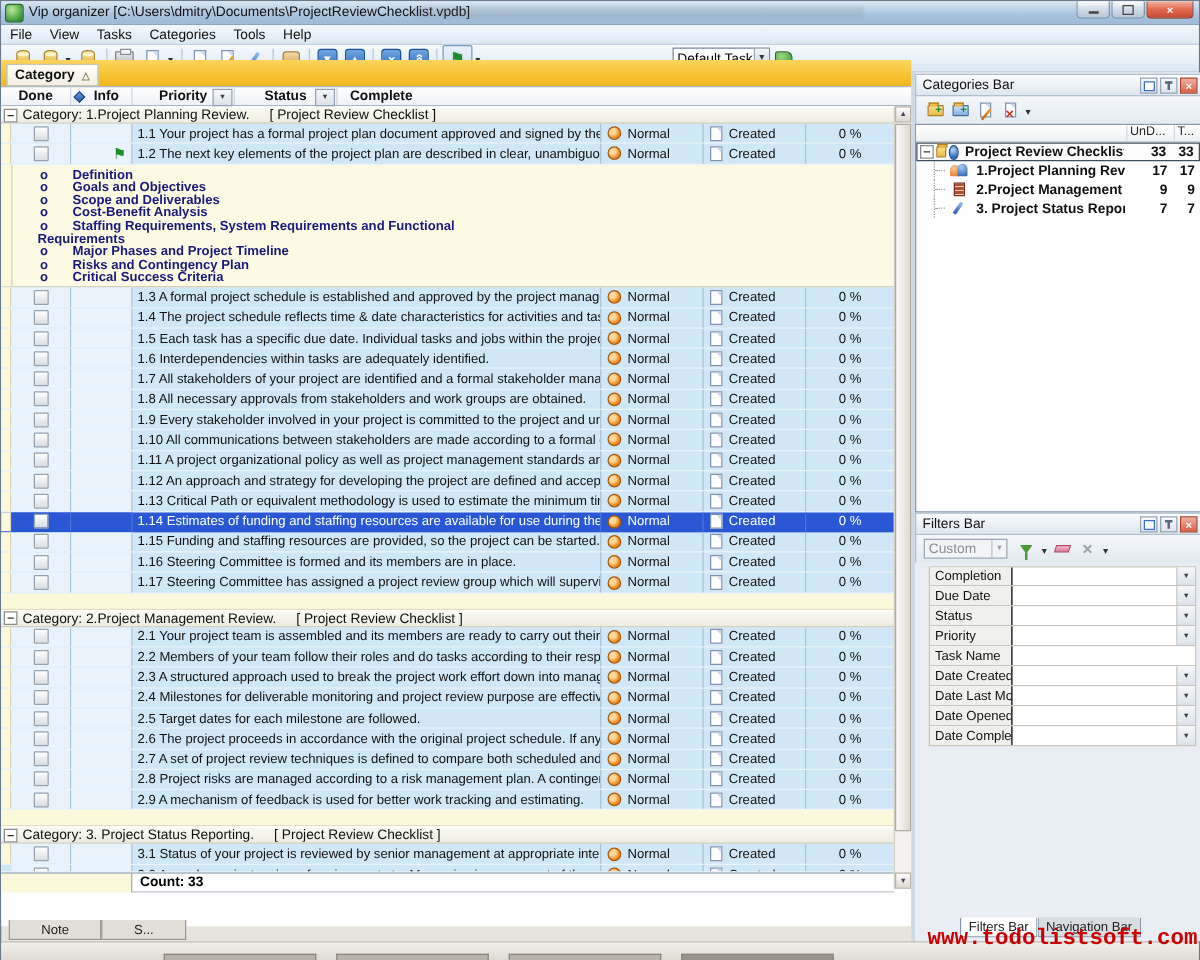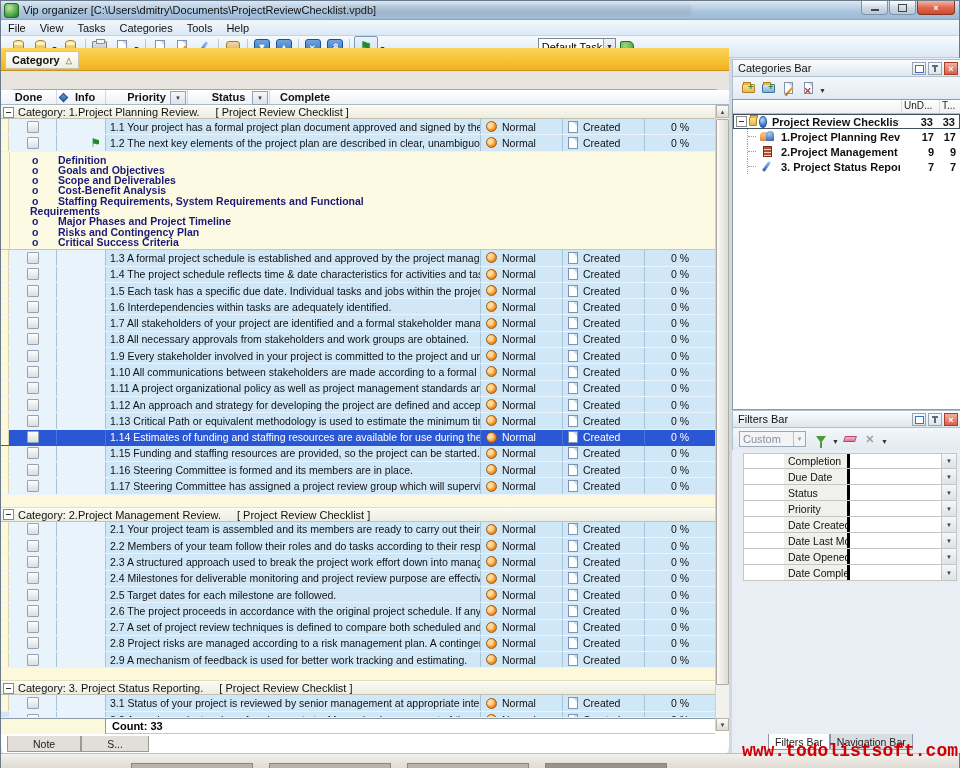--- a/index.html
+++ b/index.html
@@ -41,21 +41,21 @@
   .wand{width:3px;height:12px;background:linear-gradient(#9ec2ee,#3a6fd0);transform:rotate(35deg);border-radius:1px;}
   .combo{height:17px;background:#fff;border:1px solid #7a8a99;display:flex;align-items:center;box-sizing:border-box;}
   .combo .cval{font-size:11px;padding:0 3px;white-space:nowrap;overflow:hidden;}
   .combo .spin{width:13px;height:100%;border-left:1px solid #9aa8b6;background:linear-gradient(#f0f4f8,#ccd7e2);display:flex;align-items:center;justify-content:center;font-size:7px;color:#334;}
   .plugic{width:12px;height:10px;background:radial-gradient(circle at 35% 35%,#9ed87a,#3f9e3b);border:1px solid #2a6a2a;border-radius:2px 5px 2px 5px;margin-left:4px;}
   
   .groupbar{position:absolute;left:0;top:47px;width:728px;height:23px;background:linear-gradient(#fcd45c,#f6be2c 70%,#eeb322);border-bottom:1px solid #c9921a;box-sizing:border-box;}
   .groupbtn{position:absolute;left:4px;top:3px;height:16px;background:linear-gradient(#fffef8,#f1efe2);border:1px solid #c9c5ae;display:flex;align-items:center;padding:0 6px;font-size:11px;font-weight:bold;color:#111;}
   .sortasc{font-size:8px;color:#8a8a6a;margin-left:6px;}
   
-  .grid{position:absolute;left:0;top:88px;width:728px;height:672px;background:#fff;border-top:1px solid #9aa8b8;box-sizing:border-box;border-radius:16px;}
+  .grid{position:absolute;left:0;top:68px;width:728px;height:672px;background:#fff;border-top:1px solid #9aa8b8;box-sizing:border-box;}
   .ghead{display:flex;height:15px;background:linear-gradient(#ffffff,#eef2f6);border-bottom:1px solid #aab8c6;box-sizing:border-box;font-size:11px;font-weight:bold;color:#111;}
   .hcell{border-right:1px solid #cfd8e0;display:flex;align-items:center;justify-content:center;box-sizing:border-box;position:relative;}
   .h-done{width:56px;}
   .h-info{width:49px;justify-content:flex-start;padding-left:3px;}
   .h-name{width:375px;}
   .h-prio{width:82px;} .h-stat{width:82px;} .h-comp{width:70px;border-right:none;}
   .diamond{width:7px;height:7px;background:linear-gradient(135deg,#6fa0e0,#2858a8);transform:rotate(45deg);margin-right:8px;box-shadow:0 0 0 1px #1d4684 inset;}
   .fbtn{position:absolute;right:1px;top:1px;width:14px;height:12px;border:1px solid #93a2b2;background:linear-gradient(#f6f8fa,#dbe2e9);display:flex;align-items:center;justify-content:center;font-size:6px;color:#344;}
   
   .catrow{display:flex;align-items:center;height:14px;background:linear-gradient(#fafaf2,#ecece0);border-bottom:1px solid #c2c2b2;border-top:1px solid #fff;box-sizing:border-box;font-size:11px;color:#111;}
@@ -139,21 +139,21 @@
   .fcombo{width:67px;height:16px;background:#f2f4f6;border:1px solid #9aa8b6;display:flex;align-items:center;box-sizing:border-box;margin-right:6px;}
   .fcombo .cval{font-size:11px;color:#8a9096;padding-left:3px;flex:1;overflow:hidden;white-space:nowrap;}
   .fcombo .spin{width:11px;height:100%;border-left:1px solid #b8c2cc;display:flex;align-items:center;justify-content:center;font-size:6px;color:#99a;}
   .funnel{width:0;height:0;border-left:5px solid transparent;border-right:5px solid transparent;border-top:7px solid #4a9a3a;position:relative;}
   .funnel::after{content:"";position:absolute;left:-1px;top:-1px;width:2px;height:6px;background:#4a9a3a;}
   .eraser{width:12px;height:6px;background:linear-gradient(#f4b8cc,#e07898);border:1px solid #b04868;transform:skewX(-18deg);box-sizing:border-box;}
   .grayx{color:#9aa4ae;font-size:11px;font-weight:bold;}
   .frows{position:absolute;left:11px;top:43px;right:4px;}
   .frow{display:flex;height:16px;border:1px solid #c6c6be;border-top:none;box-sizing:border-box;background:#fff;}
   .frow:first-child{border-top:1px solid #c6c6be;}
-  .flabel{width:66px;background:#f0f0ec;border-right:3px solid #000000;font-size:10.5px;color:#111;display:flex;align-items:center;padding-left:4px;box-sizing:border-box;overflow:hidden;white-space:nowrap;flex:none;margin-left:40px;}
+  .flabel{width:66px;background:#f0f0ec;border-right:1px solid #000000;font-size:10.5px;color:#111;display:flex;align-items:center;padding-left:4px;box-sizing:border-box;overflow:hidden;white-space:nowrap;flex:none;}
   .fval{flex:1;}
   .fdd{width:14px;border-left:1px solid #c6c6be;background:linear-gradient(#f6f8fa,#dbe2e9);display:flex;align-items:center;justify-content:center;font-size:6px;color:#344;flex:none;}
   
   .ptabs{position:absolute;left:36px;top:676px;display:flex;}
   .ptab{height:16px;border:1px solid #8a9aac;border-top:none;background:#d8dde2;font-size:10.5px;display:flex;align-items:center;padding:0 6px;color:#222;box-sizing:border-box;border-radius:0 0 2px 2px;}
   .ptab.active{background:#fff;font-weight:normal;}
   .ltabs{position:absolute;left:6px;top:735px;display:flex;}
   .ltab{height:16px;border:1px solid #9a9a92;border-top:none;background:#e2dfd8;font-size:10.5px;display:flex;align-items:center;padding:0 25px;color:#222;box-sizing:border-box;min-width:50px;}
   .ltab.small{min-width:14px;}
   
@@ -989,20 +989,25 @@
     <div class="flabel">Status</div>
     <div class="fval"></div>
     <div class="fdd">▼</div>
   </div>
           <div class="frow">
     <div class="flabel">Priority</div>
     <div class="fval"></div>
     <div class="fdd">▼</div>
   </div>
           <div class="frow">
+    <div class="flabel">Task Name</div>
+    <div class="fval"></div>
+
+  </div>
+          <div class="frow">
     <div class="flabel">Date Created</div>
     <div class="fval"></div>
     <div class="fdd">▼</div>
   </div>
           <div class="frow">
     <div class="flabel">Date Last Modifie</div>
     <div class="fval"></div>
     <div class="fdd">▼</div>
   </div>
           <div class="frow">

